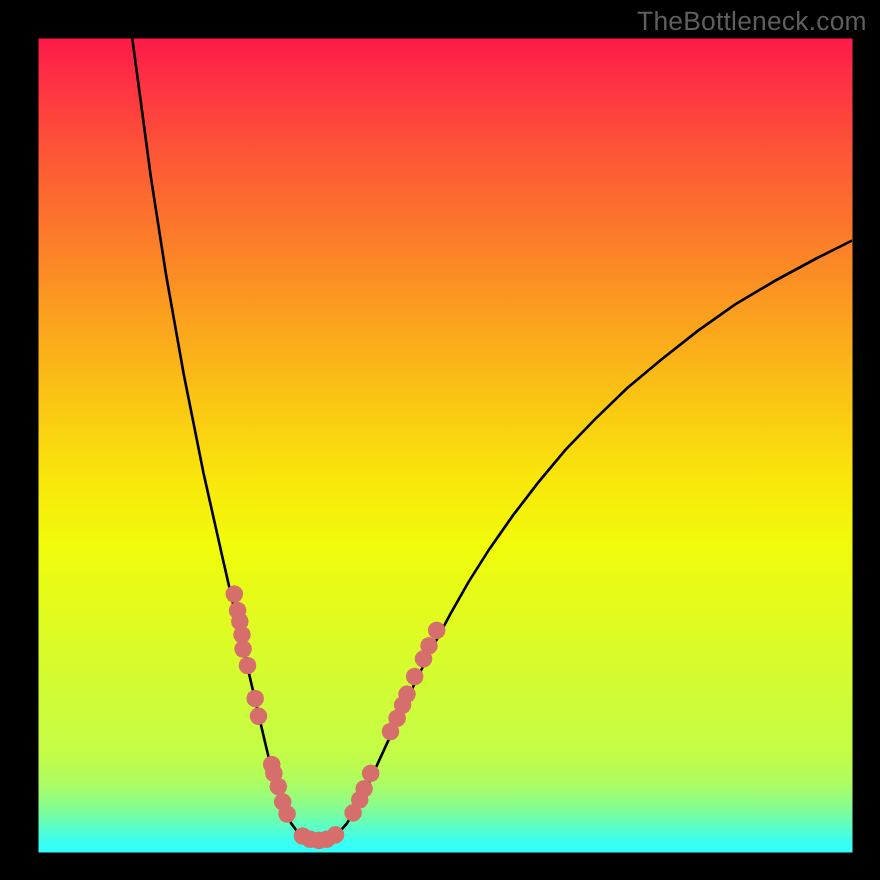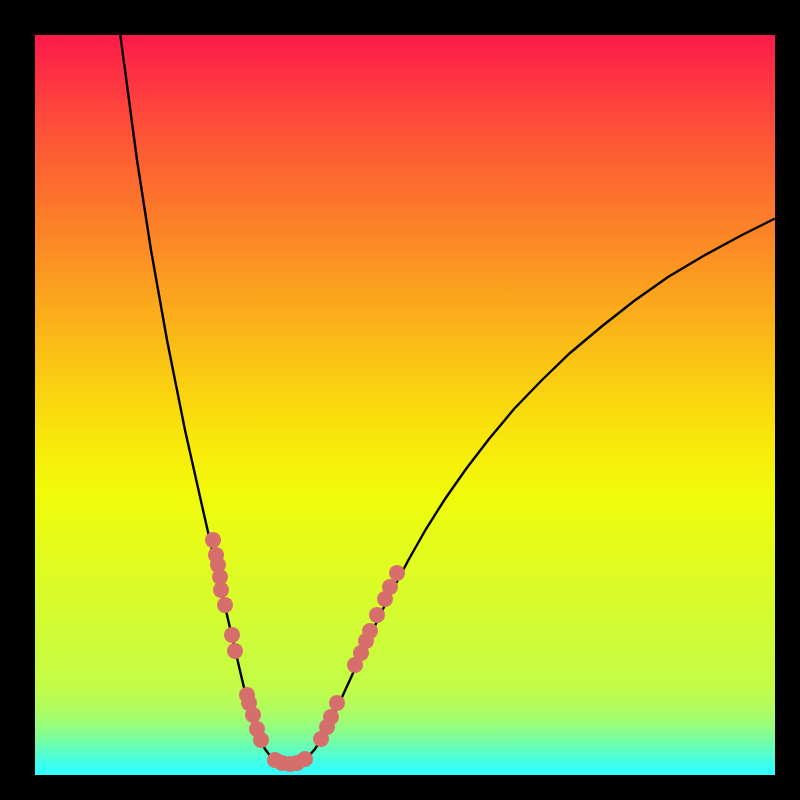--- a/index.html
+++ b/index.html
@@ -60,20 +60,21 @@
   }
   .dot {
     fill: #d66e6c;
     stroke: none;
   }
 </style>
 </head>
 <body>
 
 <div class="frame">
+  <div class="watermark">TheBottleneck.com</div>
   <div class="plot">
     <svg class="curve" viewBox="0 0 740 740">
       <g id="curve-paths">
           <path d="M85 -2 L90 35 L96 80 L102 125 L109 170 L116 215 L124 260 L132 305 L141 350 L150 395 L159 435 L168 475 L176 510 L184 545 L192 580 L199 610 L206 640 L212 665 L218 686 L224 702 L230 714 L236 722 L242 727 L248 729" fill="none" stroke="#000" stroke-width="2.4" stroke-linecap="round"></path>
           <path d="M248 729 L256 729 L264 728 L272 723 L280 714 L289 700 L298 682 L308 660 L319 636 L331 610 L344 582 L358 554 L374 524 L391 494 L410 464 L431 434 L454 404 L479 374 L506 346 L535 318 L566 292 L599 266 L633 242 L670 220 L707 200 L739 184" fill="none" stroke="#000" stroke-width="2.4" stroke-linecap="round"></path>
         </g>
       <g id="marker-dots">
           <circle cx="178" cy="505" r="8" class="dot"></circle>
           <circle cx="181" cy="520" r="8" class="dot"></circle>
           <circle cx="183" cy="530" r="8" class="dot"></circle>

